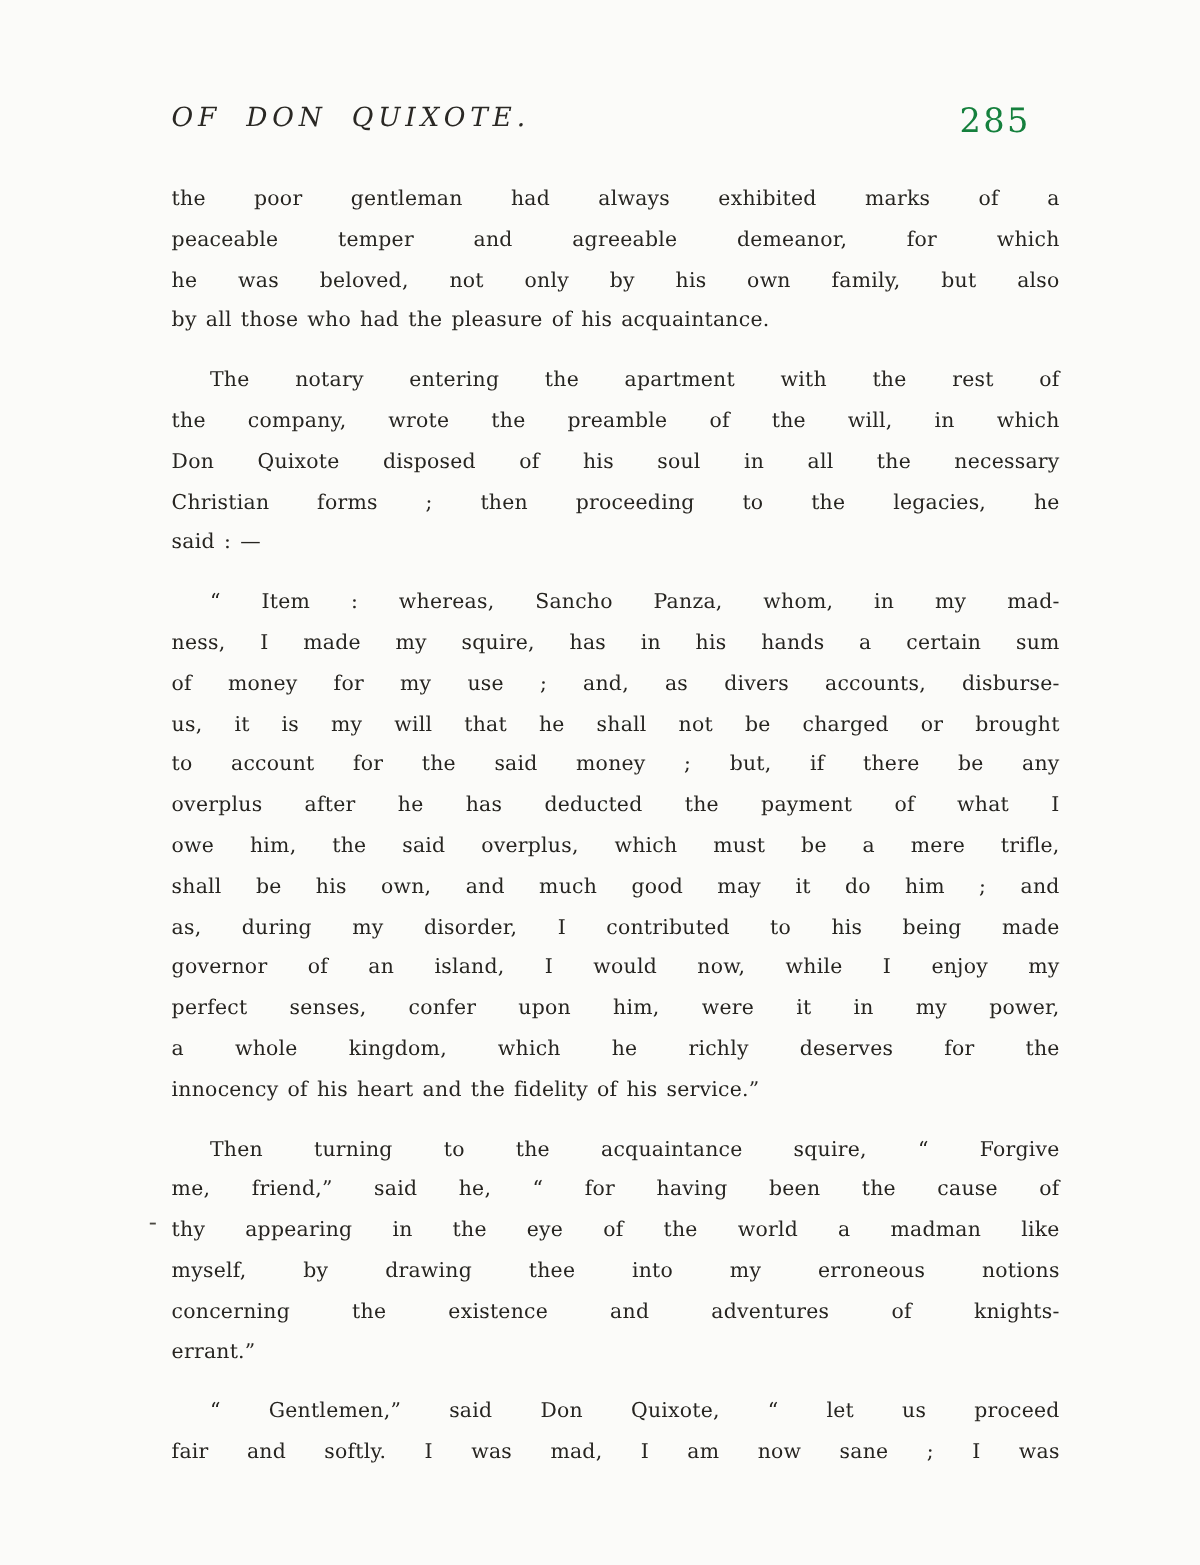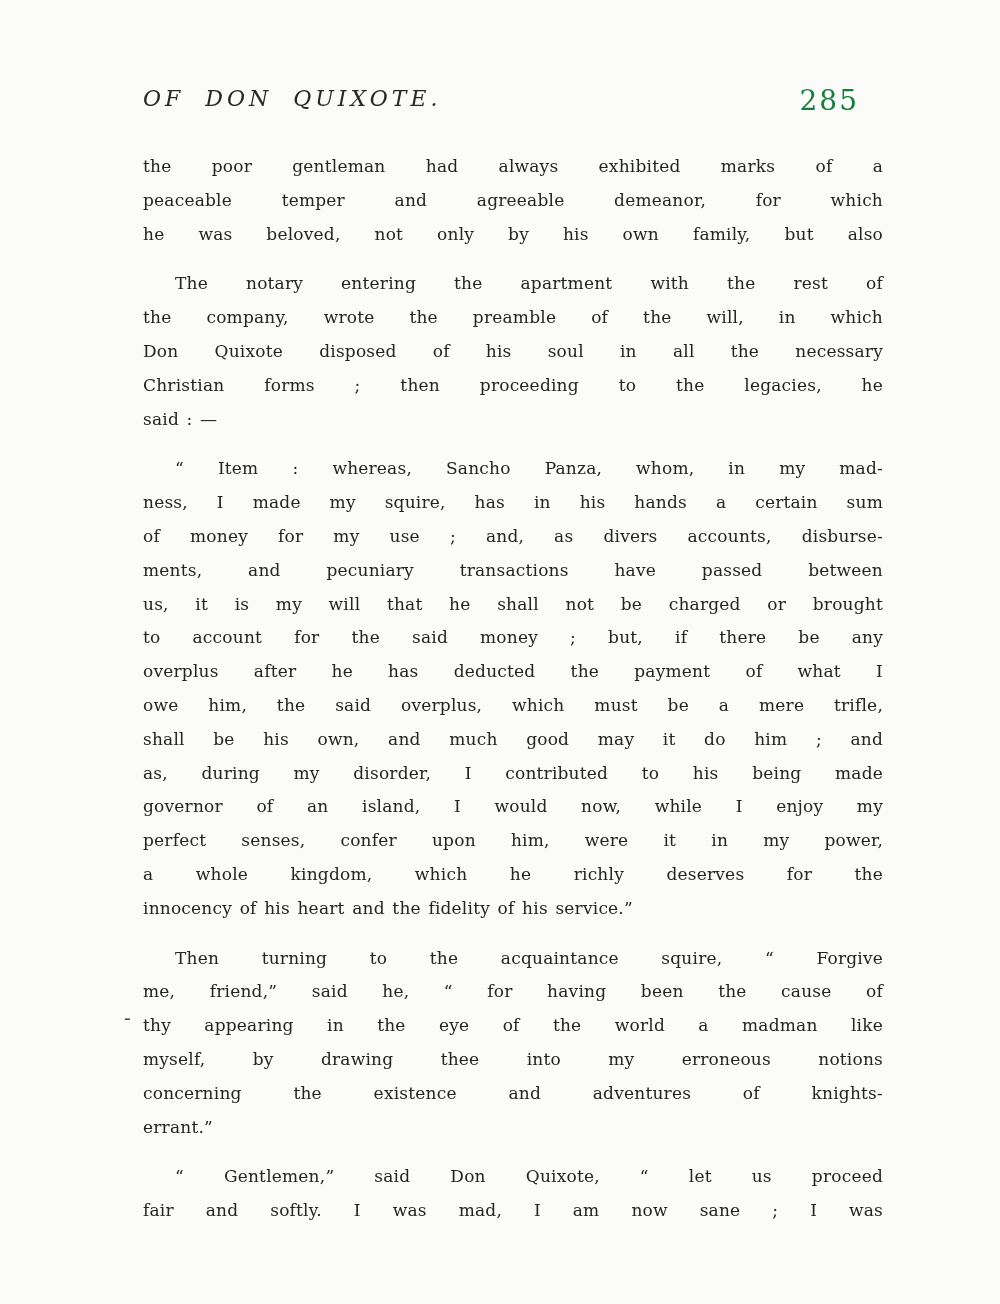--- a/index.html
+++ b/index.html
@@ -83,33 +83,33 @@
   <div class="header">
     <div class="header-title">OF DON QUIXOTE.</div>
     <div class="page-number">285</div>
   </div>
 
   <div class="body-text" id="body-text">
       <div class="paragraph">
         <div class="line">the poor gentleman had always exhibited marks of a</div>
         <div class="line">peaceable temper and agreeable demeanor, for which</div>
         <div class="line">he was beloved, not only by his own family, but also</div>
+        <div class="line last">by all those who had the pleasure of his acquaintance.</div>
       </div>
       <div class="paragraph">
         <div class="line indent">The notary entering the apartment with the rest of</div>
         <div class="line">the company, wrote the preamble of the will, in which</div>
         <div class="line">Don Quixote disposed of his soul in all the necessary</div>
         <div class="line">Christian forms ; then proceeding to the legacies, he</div>
         <div class="line last">said : —</div>
       </div>
       <div class="paragraph">
         <div class="line indent">“ Item : whereas, Sancho Panza, whom, in my mad-</div>
         <div class="line">ness, I made my squire, has in his hands a certain sum</div>
         <div class="line">of money for my use ; and, as divers accounts, disburse-</div>
-        <div class="line">ments, and pecuniary transactions have passed between</div>
         <div class="line">us, it is my will that he shall not be charged or brought</div>
         <div class="line">to account for the said money ; but, if there be any</div>
         <div class="line">overplus after he has deducted the payment of what I</div>
         <div class="line">owe him, the said overplus, which must be a mere trifle,</div>
         <div class="line">shall be his own, and much good may it do him ; and</div>
         <div class="line">as, during my disorder, I contributed to his being made</div>
         <div class="line">governor of an island, I would now, while I enjoy my</div>
         <div class="line">perfect senses, confer upon him, were it in my power,</div>
         <div class="line">a whole kingdom, which he richly deserves for the</div>
         <div class="line last">innocency of his heart and the fidelity of his service.”</div>

